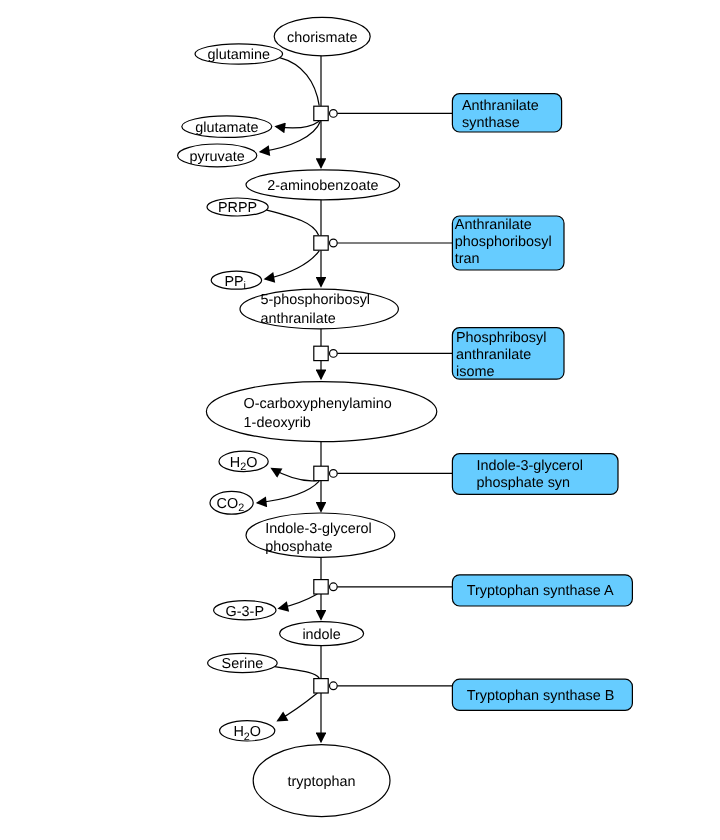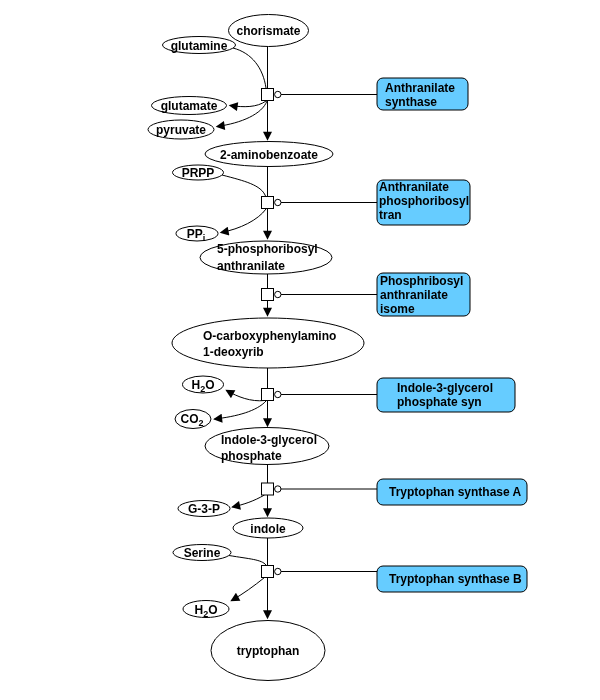--- a/index.html
+++ b/index.html
@@ -9,21 +9,20 @@
     width: 600px;
     height: 700px;
     overflow: hidden;
     font-family: "Liberation Sans", sans-serif;
   }
   #stage {
     position: relative;
     width: 600px;
     height: 568px;
     background: var(--background, #ffffff);
-    font-weight: bold;
   }
   svg { display: block; }
   .edge {
     stroke: var(--line, #000000);
     stroke-width: 1;
     fill: none;
   }
   .metabolite-shape {
     fill: var(--node-fill, #ffffff);
     stroke: var(--line, #000000);

